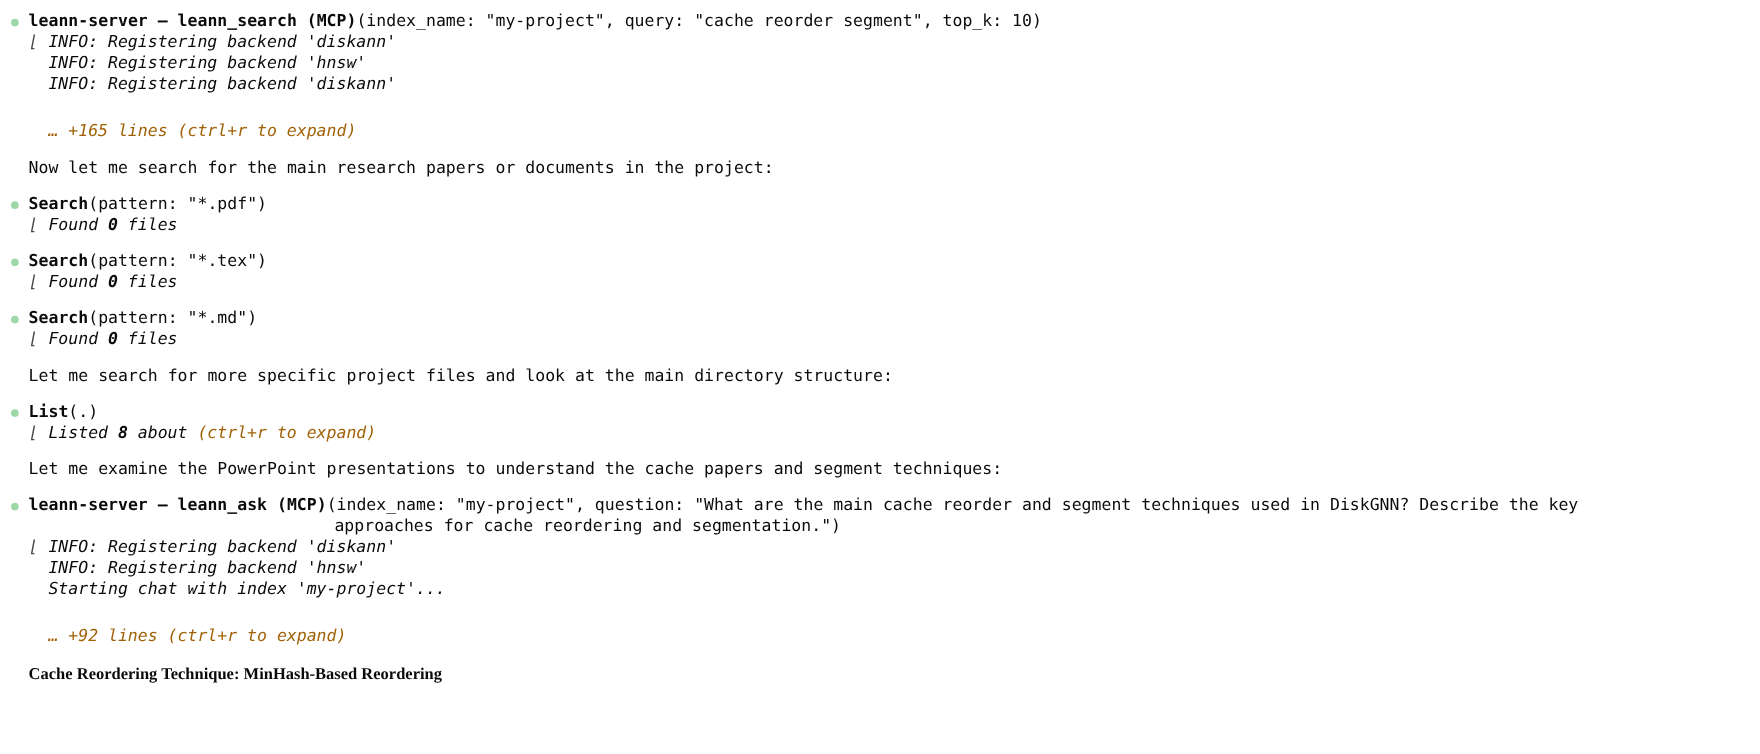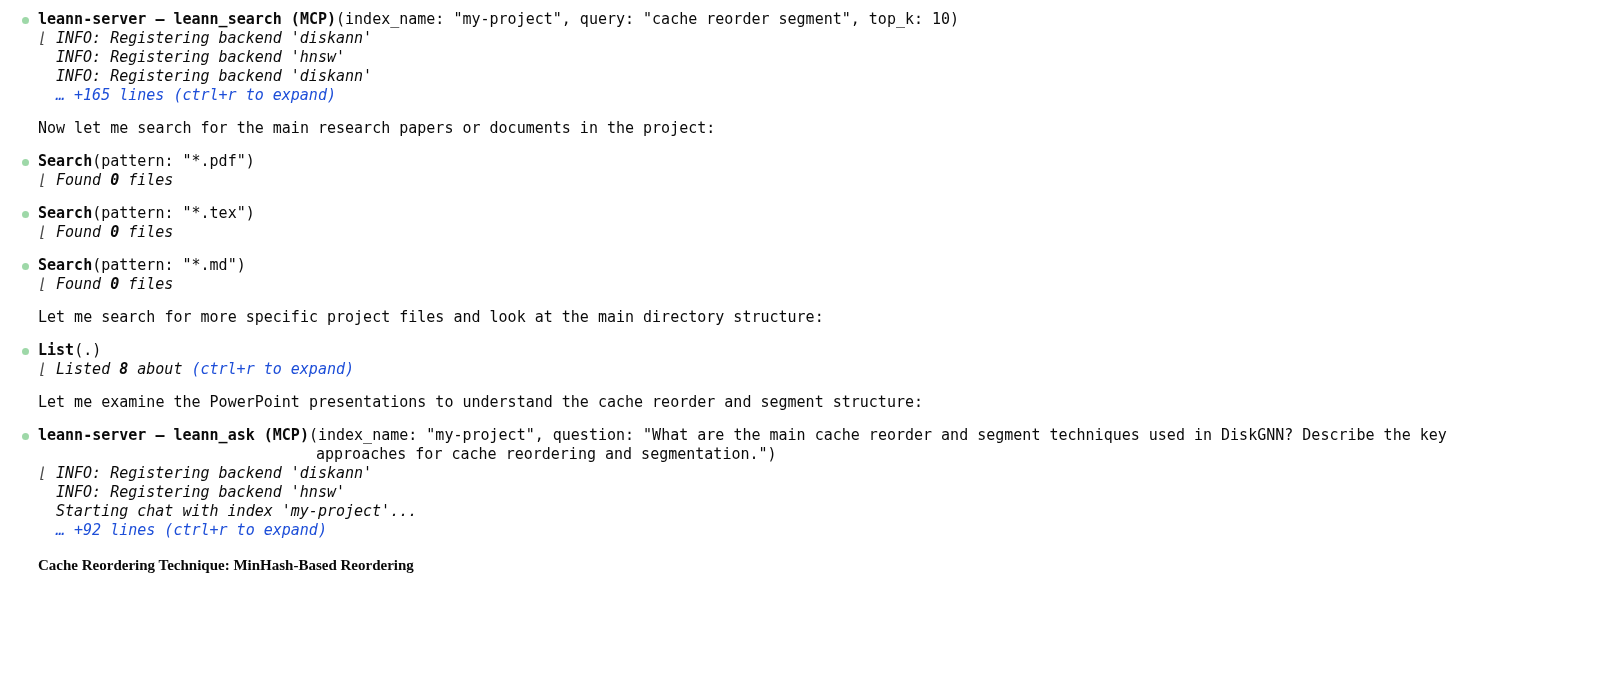--- a/index.html
+++ b/index.html
@@ -10,21 +10,21 @@
   body {
     width: 1600px;
     height: 685px;
     font-family: "DejaVu Sans Mono", monospace;
     font-size: 15px;
     line-height: 19px;
     color: #0a0a0a;
     overflow: hidden;
   }
   .transcript {
-    padding: 10px 0 0 16px;
+    padding: 10px 0 0 4px;
   }
   .block {
     position: relative;
     padding-left: 22px;
   }
   .bullet {
     position: absolute;
     left: 6px;
     top: 7px;
     width: 7px;
@@ -53,21 +53,22 @@
   .elbow {
     display: inline-block;
     width: 18px;
     color: #4a4a4a;
   }
   .pad {
     display: inline-block;
     width: 18px;
   }
   .muted {
-    color: #1d4ed8;
+    color: #a16207;
+    margin-top: 24px;
   }
   .strong {
     font-weight: bold;
   }
   .para {
     padding-left: 22px;
     white-space: pre-wrap;
     margin: 14px 15px 0 0;
   }
   .gap-sm { height: 14px; }
@@ -130,21 +131,21 @@
   <div class="gap-sm"></div>
 
   <div class="block">
     <span class="bullet"></span>
     <div class="toolline"><span class="toolname">List</span><span class="args">(.)</span></div>
     <div class="result">
       <div class="result-row"><span class="elbow">⌊</span><span>Listed </span><span class="strong">8</span><span> about </span><span class="muted">(ctrl+r to expand)</span></div>
     </div>
   </div>
 
-  <div class="para">Let me examine the PowerPoint presentations to understand the cache reorder and segment structure:</div>
+  <div class="para">Let me examine the PowerPoint presentations to understand the cache papers and segment techniques:</div>
   <div class="gap-sm"></div>
 
   <div class="block">
     <span class="bullet"></span>
     <div class="toolline"><span class="toolname">leann-server – leann_ask (MCP)</span><span class="args">(index_name: "my-project", question: "What are the main cache reorder and segment techniques used in DiskGNN? Describe the key</span></div>
     <div class="toolline" style="padding-left:278px;">approaches for cache reordering and segmentation.")</div>
     <div class="result">
       <div class="result-row"><span class="elbow">⌊</span><span>INFO: Registering backend 'diskann'</span></div>
       <div class="result-row"><span class="pad"></span><span>INFO: Registering backend 'hnsw'</span></div>
       <div class="result-row"><span class="pad"></span><span>Starting chat with index 'my-project'...</span></div>

